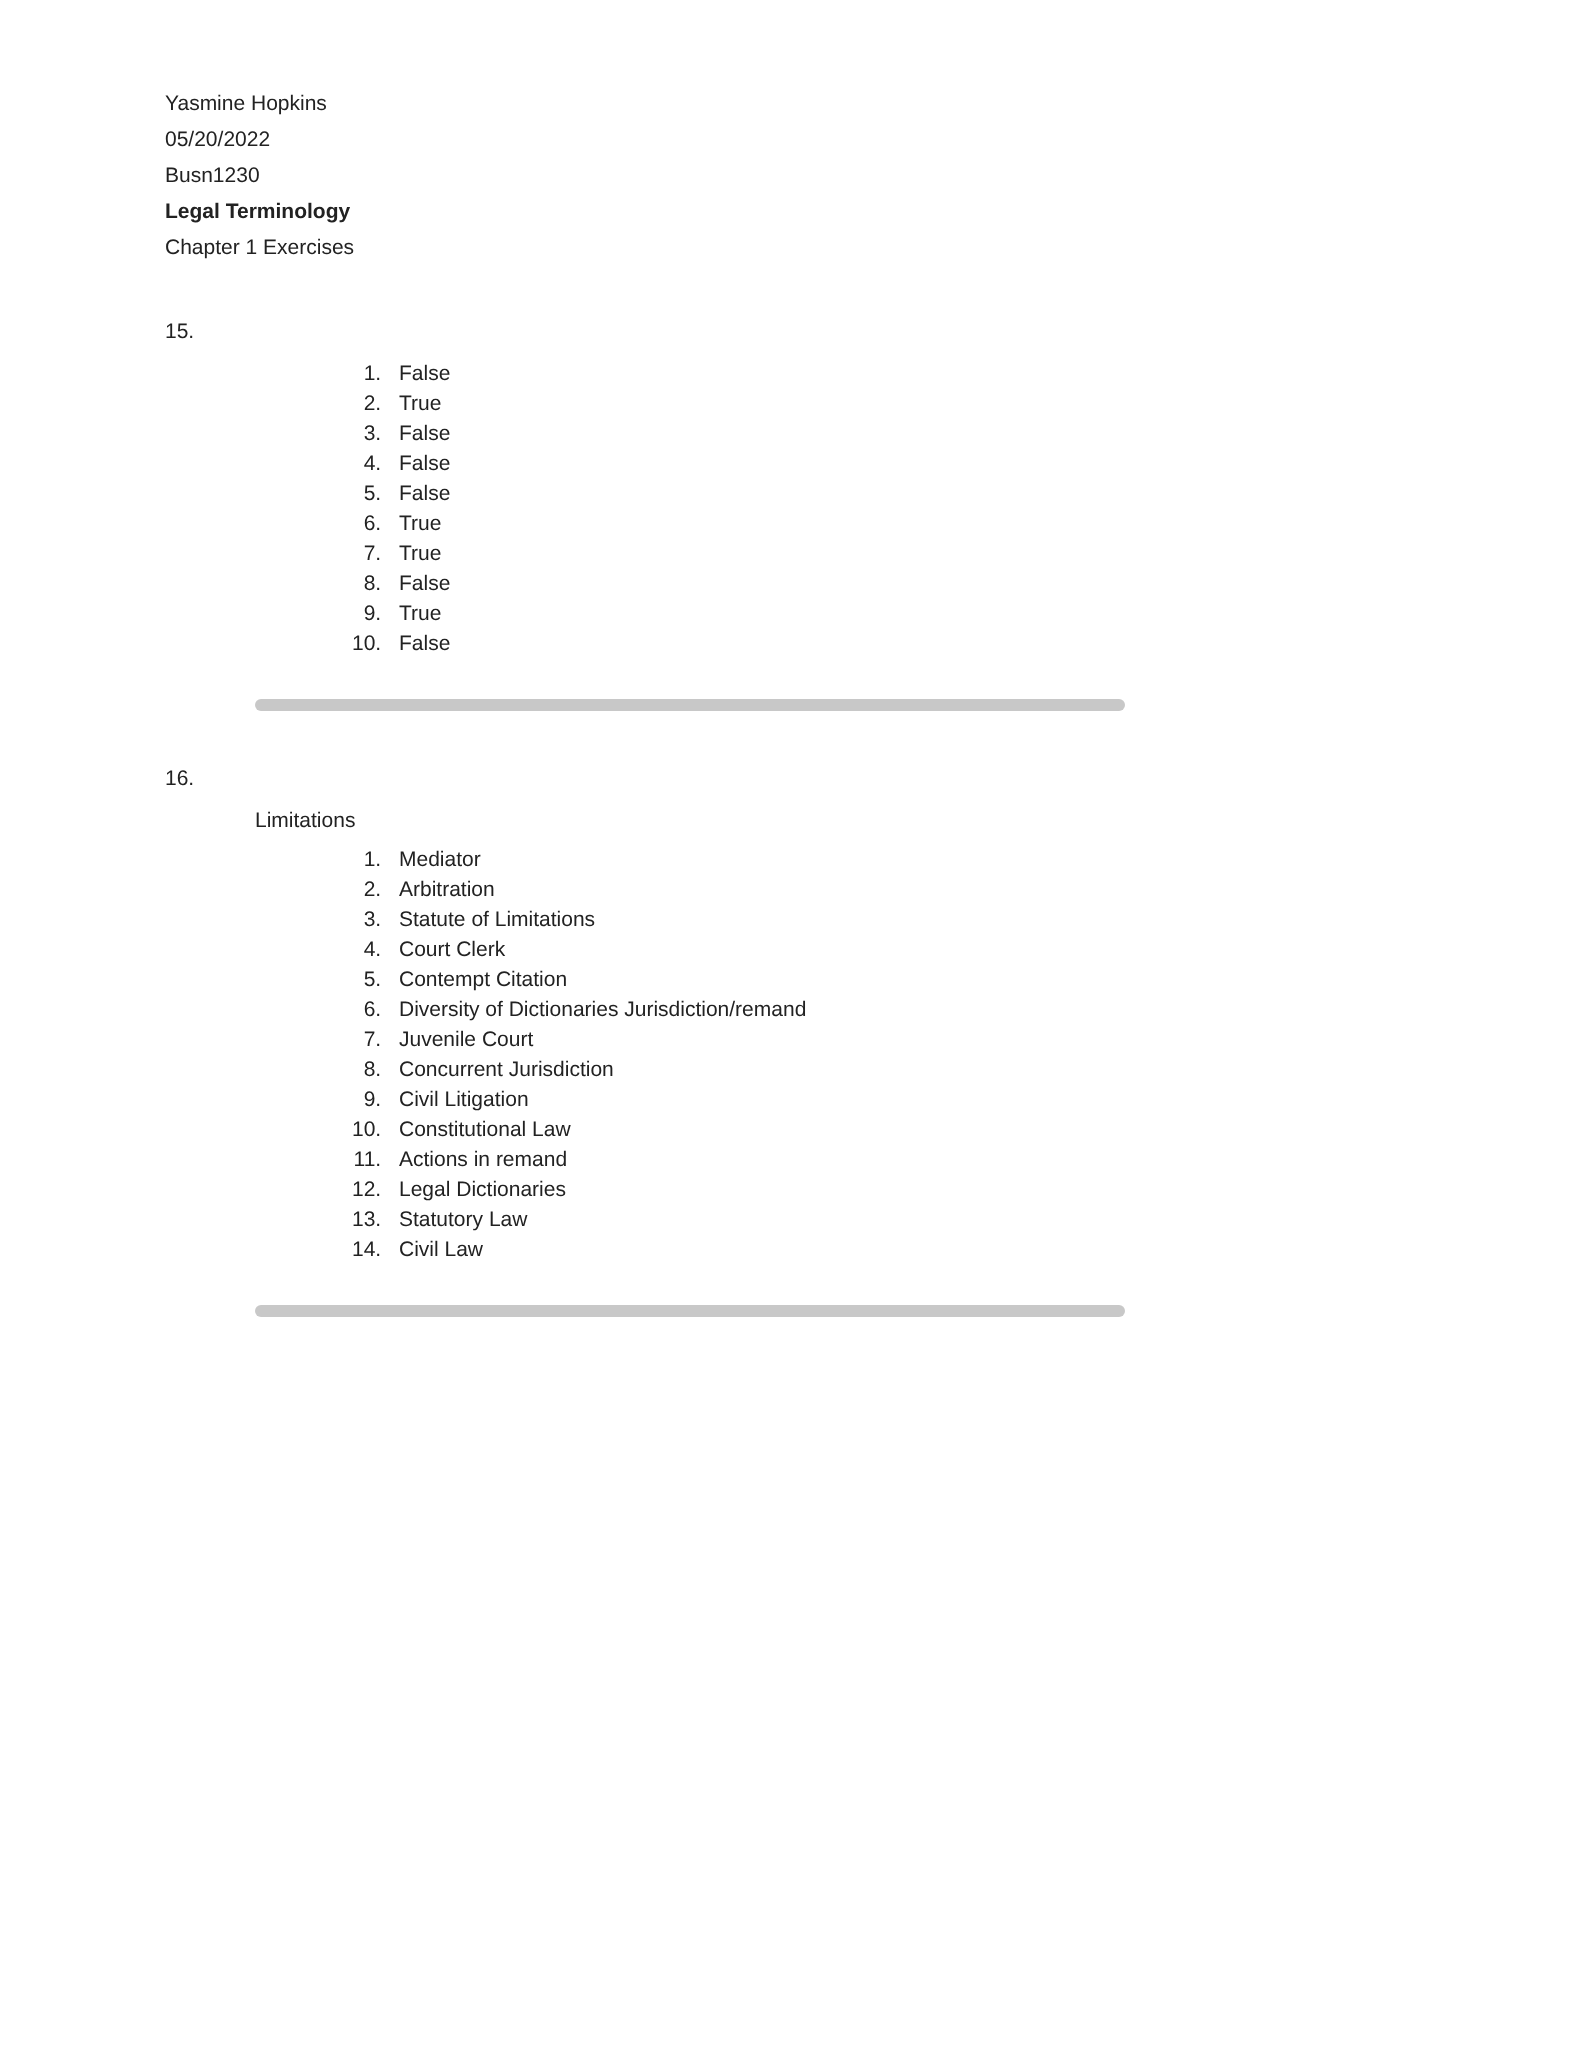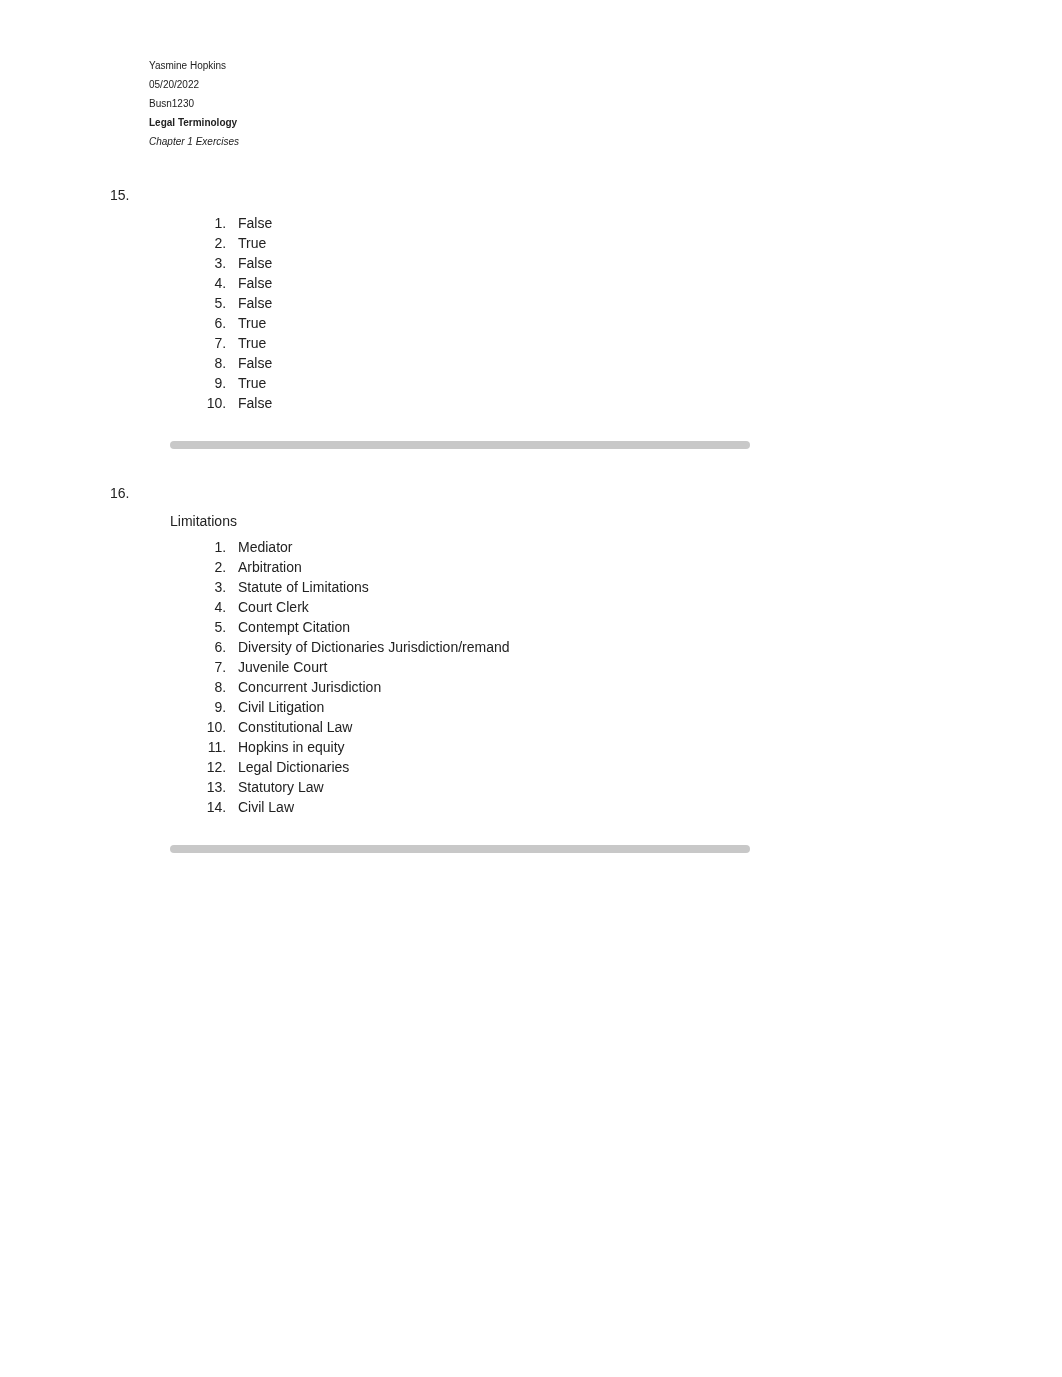--- a/index.html
+++ b/index.html
@@ -17,22 +17,21 @@
       min-height: 1377px;
       padding: 60px 80px 80px 110px;
     }
 
     .header-info {
       margin-bottom: 40px;
     }
 
     .header-info p {
       margin-bottom: 8px;
-      font-size: 10px;
-      margin-left: 39px;
+      font-size: 14px;
     }
 
     .section {
       margin-bottom: 30px;
     }
 
     .section-number {
       font-size: 14px;
       font-weight: normal;
       margin-bottom: 12px;
@@ -48,35 +47,35 @@
     .ordered-list {
       margin-left: 120px;
       list-style-type: decimal;
       list-style-position: outside;
     }
 
     .ordered-list li {
       margin-bottom: 4px;
       font-size: 14px;
       padding-left: 8px;
+      margin-left: 28px;
     }
 
     .divider {
       height: 8px;
       background-color: #c8c8c8;
       border-radius: 4px;
       margin: 20px 0 30px 0;
       width: 580px;
       margin-left: 60px;
     }
 
     .chapter-title {
       font-size: 15px;
       font-weight: normal;
-      font-style: italic;
     }
 
     .legal-title {
       font-size: 15px;
       font-weight: bold;
     }
   </style>
 </head>
 <body>
 
@@ -115,20 +114,20 @@
   <li>Mediator</li>
       <li>Arbitration</li>
       <li>Statute of Limitations</li>
       <li>Court Clerk</li>
       <li>Contempt Citation</li>
       <li>Diversity of Dictionaries Jurisdiction/remand</li>
       <li>Juvenile Court</li>
       <li>Concurrent Jurisdiction</li>
       <li>Civil Litigation</li>
       <li>Constitutional Law</li>
-      <li>Hopkins in equity</li>
+      <li>Actions in remand</li>
       <li>Legal Dictionaries</li>
       <li>Statutory Law</li>
       <li>Civil Law</li>
     </ol>
 </div>
 
 <div class="divider"></div>
 
 </body></html>

